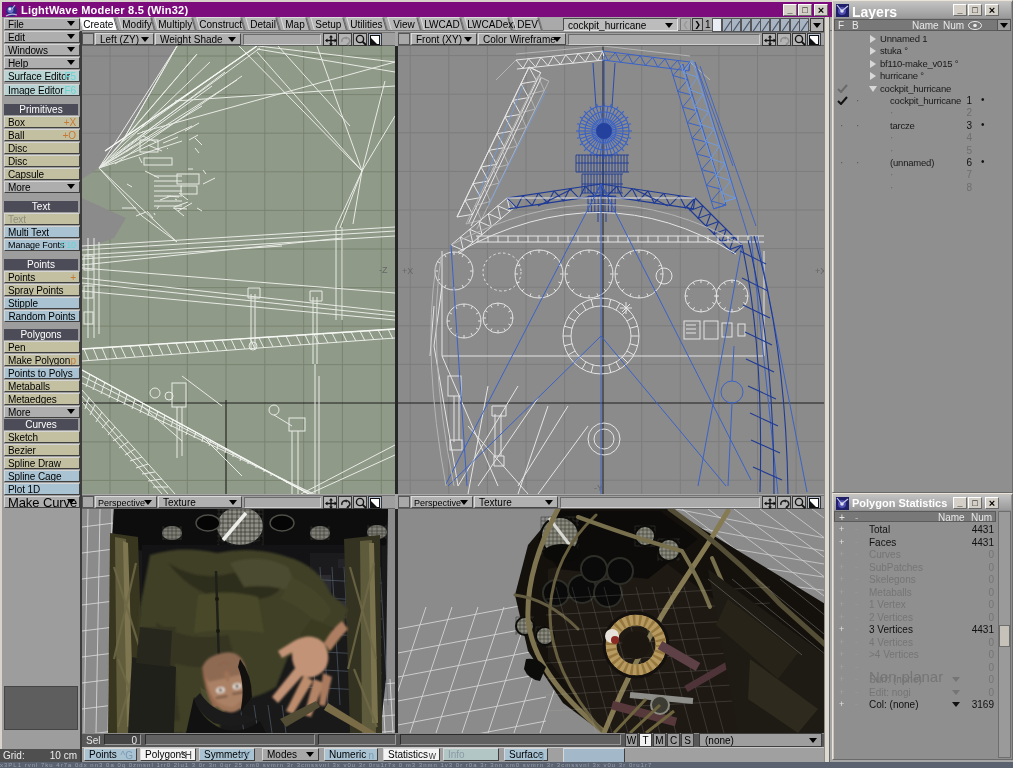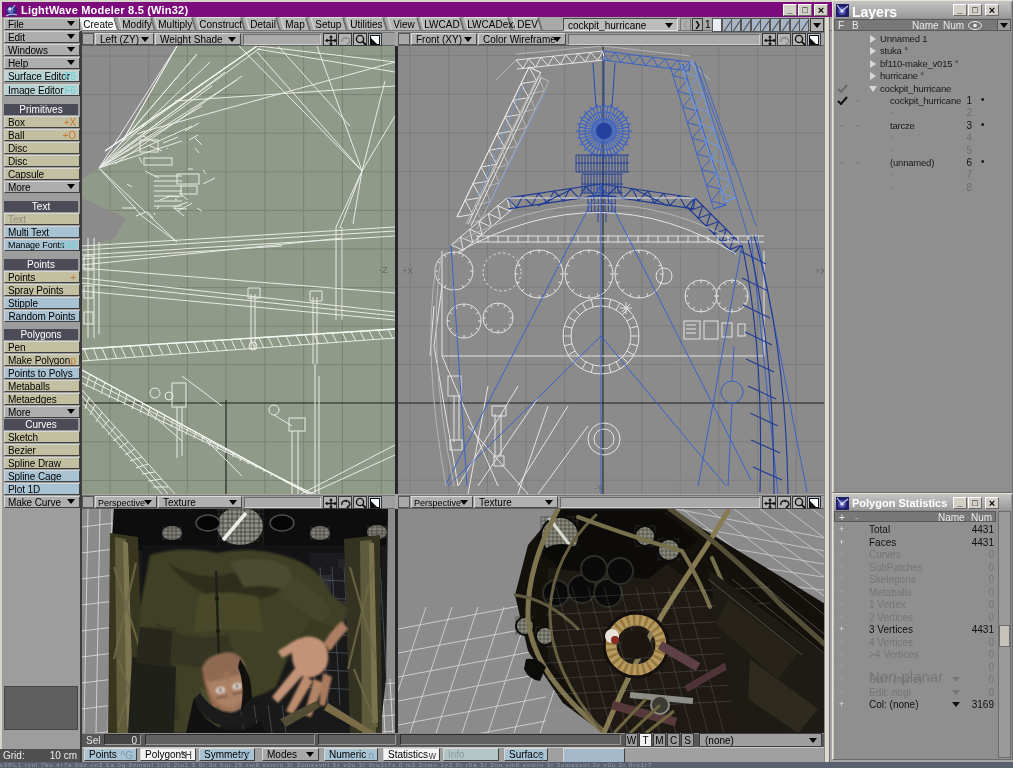--- a/index.html
+++ b/index.html
@@ -105,21 +105,21 @@
 <div class="btn" style="left:4px;top:367px;background:#a9c3d3;color:#000;font-size:10px;">Points to Polys</div>
 <div class="btn" style="left:4px;top:380px;background:#c3c0a2;color:#000;font-size:10px;">Metaballs</div>
 <div class="btn" style="left:4px;top:393px;background:#c3c0a2;color:#000;font-size:10px;">Metaedges</div>
 <div class="btn" style="left:4px;top:406px;background:#aeaeae;color:#000;font-size:10px;">More<span class="arr" style="top:2px;"></span></div>
 <div class="hdr" style="top:419px;">Curves</div>
 <div class="btn" style="left:4px;top:431px;background:#c3c0a2;color:#000;font-size:10px;">Sketch</div>
 <div class="btn" style="left:4px;top:444px;background:#c3c0a2;color:#000;font-size:10px;">Bezier</div>
 <div class="btn" style="left:4px;top:457px;background:#c3c0a2;color:#000;font-size:10px;">Spline Draw</div>
 <div class="btn" style="left:4px;top:470px;background:#a9c3d3;color:#000;font-size:10px;">Spline Cage</div>
 <div class="btn" style="left:4px;top:483px;background:#a9c3d3;color:#000;font-size:10px;">Plot 1D</div>
-<div class="btn" style="left:4px;top:496px;background:#aeaeae;color:#000;font-size:10px;">Make Curve<span class="arr" style="top:2px;"></span></div>
+<div class="btn" style="left:4px;top:496px;background:#aeaeae;color:#000;font-size:13px;">Make Curve<span class="arr" style="top:2px;"></span></div>
 <div class="abs" style="left:4px;top:686px;width:74px;height:44px;background:#5e5e5e;border:1px solid #454545;"></div>
 <div class="abs" style="left:0px;top:749px;width:81px;height:13px;background:#4f4f4f;color:#ececec;font-size:10px;line-height:13px;"><span style="margin-left:3px;">Grid:</span><span style="position:absolute;right:4px;top:0;">10 cm</span></div>
 <div class="abs" style="left:80px;top:31px;width:2px;height:731px;background:#3c3c3c;"></div>
 <div class="abs" style="left:82px;top:32px;width:313px;height:14px;background:#9f9f9f;border-top:1px solid #747474;border-bottom:1px solid #616161;"></div>
 <div class="abs" style="left:82px;top:33px;width:12px;height:12px;background:#a8a8a8;border:1px solid #555;"></div>
 <div class="dd" style="left:95px;top:33px;width:59px;">Left<span style="position:absolute;right:14px;">(ZY)</span><span class="arr" style="top:3px;"></span></div>
 <div class="dd" style="left:155px;top:33px;width:86px;">Weight Shade<span class="arr" style="top:3px;"></span></div>
 <div class="abs" style="left:243px;top:34px;width:78px;height:11px;background:#aaaaaa;border:1px solid #6a6a6a;border-bottom-color:#cfcfcf;border-right-color:#cfcfcf;"></div>
 <div class="ico" style="left:323px;top:33px;background:#b4b4b4;">
     <svg width="12" height="11" style="position:absolute;left:1px;top:1px;">

